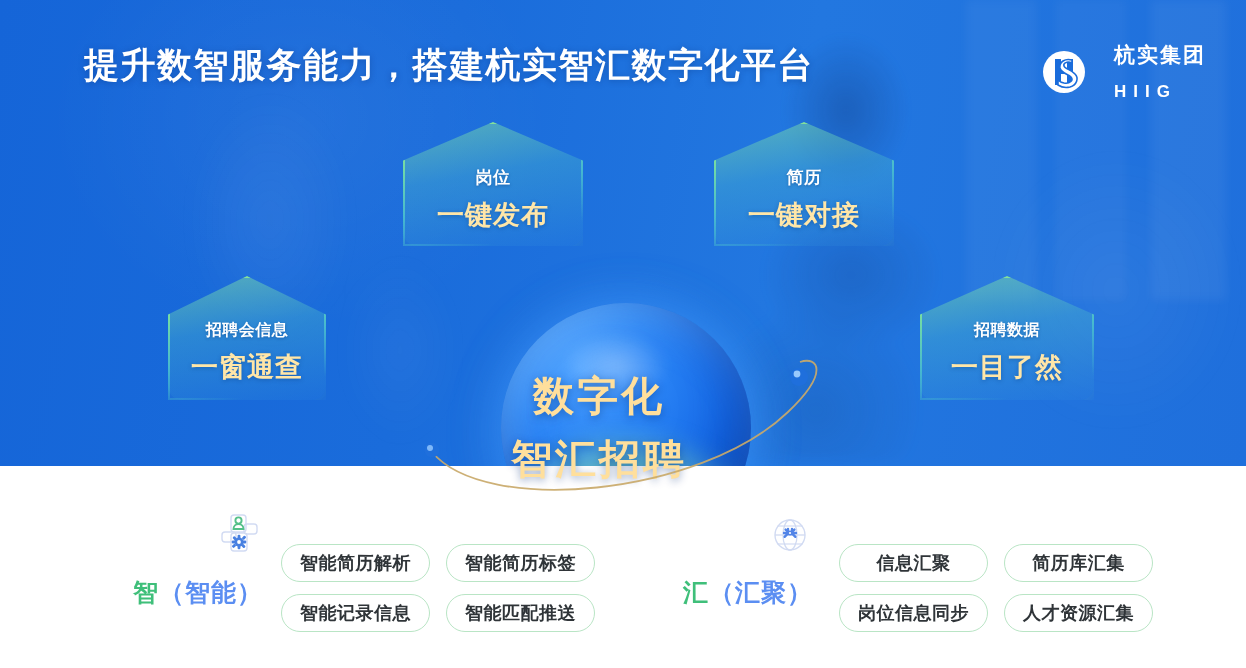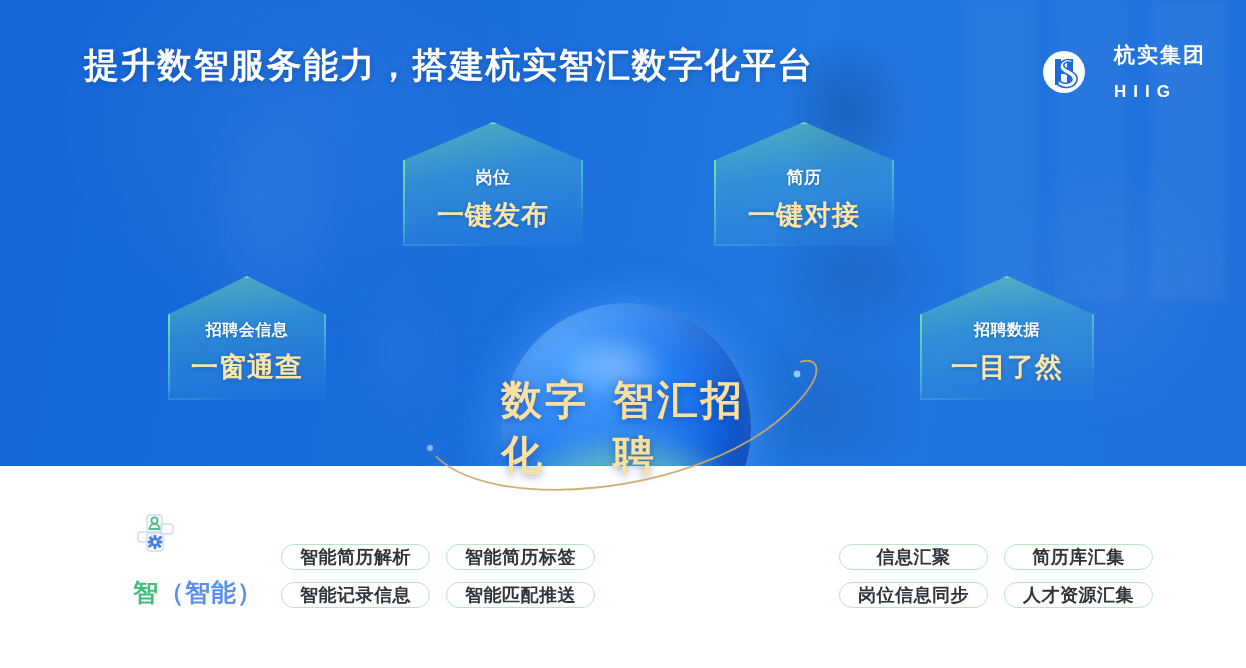--- a/index.html
+++ b/index.html
@@ -182,24 +182,24 @@
     content: "";
     position: absolute;
     left: 24%; top: 11%;
     width: 44%; height: 28%;
     border-radius: 50%;
     background: radial-gradient(ellipse at 50% 50%, rgba(255,255,255,0.30), rgba(255,255,255,0) 70%);
     filter: blur(5px);
   }
   .sphere-text {
     position: absolute;
-    left: 501px; top: 303px;
+    left: 474px; top: 303px;
     width: 250px; height: 250px;
     display: flex;
-    flex-direction: row;
+    flex-direction: column;
     align-items: center;
     justify-content: center;
     gap: 8px;
     z-index: 6;
   }
   .sphere-line1 {
     font-size: 41px;
     font-weight: bold;
     color: #ffdf9c;
     letter-spacing: 3px;
@@ -236,21 +236,21 @@
     left: 0; top: 466px;
     width: 1246px; height: 202px;
     background: #ffffff;
     z-index: 3;
   }
 
   .group {
     position: absolute;
     display: flex;
     flex-direction: column;
-    align-items: flex-start;
+    align-items: flex-end;
     z-index: 8;
   }
   #group-zhi { left: 133px; top: 512px; width: 130px; }
   #group-hui { left: 683px; top: 512px; width: 130px; }
   .group-icon { width: 46px; height: 46px; opacity: .95; }
   .group-label {
     margin-top: 18px;
     font-size: 25px;
     font-weight: bold;
     letter-spacing: 1px;
@@ -263,21 +263,21 @@
     position: absolute;
     display: grid;
     grid-template-columns: auto auto;
     gap: 12px 16px;
     z-index: 8;
   }
   #pills-zhi { left: 281px; top: 544px; }
   #pills-hui { left: 839px; top: 544px; }
   .pill {
     box-sizing: border-box;
-    height: 26px;
+    height: 38px;
     min-width: 144px;
     padding: 0 18px;
     border: 1.5px solid #b9e5c5;
     border-radius: 19px;
     background: #ffffff;
     display: flex;
     align-items: center;
     justify-content: center;
     font-size: 18px;
     font-weight: bold;
@@ -381,20 +381,38 @@
     </div>
   </div>
 
   <div class="pill-grid" id="pills-zhi">
     <div class="pill">智能简历解析</div>
     <div class="pill">智能简历标签</div>
     <div class="pill">智能记录信息</div>
     <div class="pill">智能匹配推送</div>
   </div>
 
+  <div class="group" id="group-hui">
+    <svg class="group-icon" viewBox="0 0 46 46">
+      <circle cx="23" cy="23" r="15" fill="none" stroke="#cfd9f2" stroke-width="1.4"></circle>
+      <ellipse cx="23" cy="23" rx="7" ry="15" fill="none" stroke="#cfd9f2" stroke-width="1.3"></ellipse>
+      <line x1="8" y1="23" x2="38" y2="23" stroke="#cfd9f2" stroke-width="1.3"></line>
+      <line x1="10.5" y1="14" x2="35.5" y2="14" stroke="#cfd9f2" stroke-width="1.2"></line>
+      <line x1="10.5" y1="32" x2="35.5" y2="32" stroke="#cfd9f2" stroke-width="1.2"></line>
+      <g fill="none" stroke="#4a7fe6" stroke-width="2.4" stroke-linecap="round">
+        <path d="M21 17 l0 5 M25 17 l0 5 M17 21 l5 0 M24 21 l5 0"></path>
+        <path d="M18.6 17.6 l3.4 3.4 M25 21.4 l3.4 3.4 M27.4 17.6 l-3.4 3.4 M21 21.4 l-3.4 3.4"></path>
+      </g>
+      <circle cx="23" cy="21" r="2.6" fill="#4a7fe6"></circle>
+      <circle cx="23" cy="21" r="1.1" fill="#ffffff"></circle>
+    </svg>
+    <div class="group-label">
+      <span class="ch-green">汇</span><span class="ch-blue">（汇聚）</span>
+    </div>
+  </div>
 
   <div class="pill-grid" id="pills-hui">
     <div class="pill">信息汇聚</div>
     <div class="pill">简历库汇集</div>
     <div class="pill">岗位信息同步</div>
     <div class="pill">人才资源汇集</div>
   </div>
 
 </div>
 

